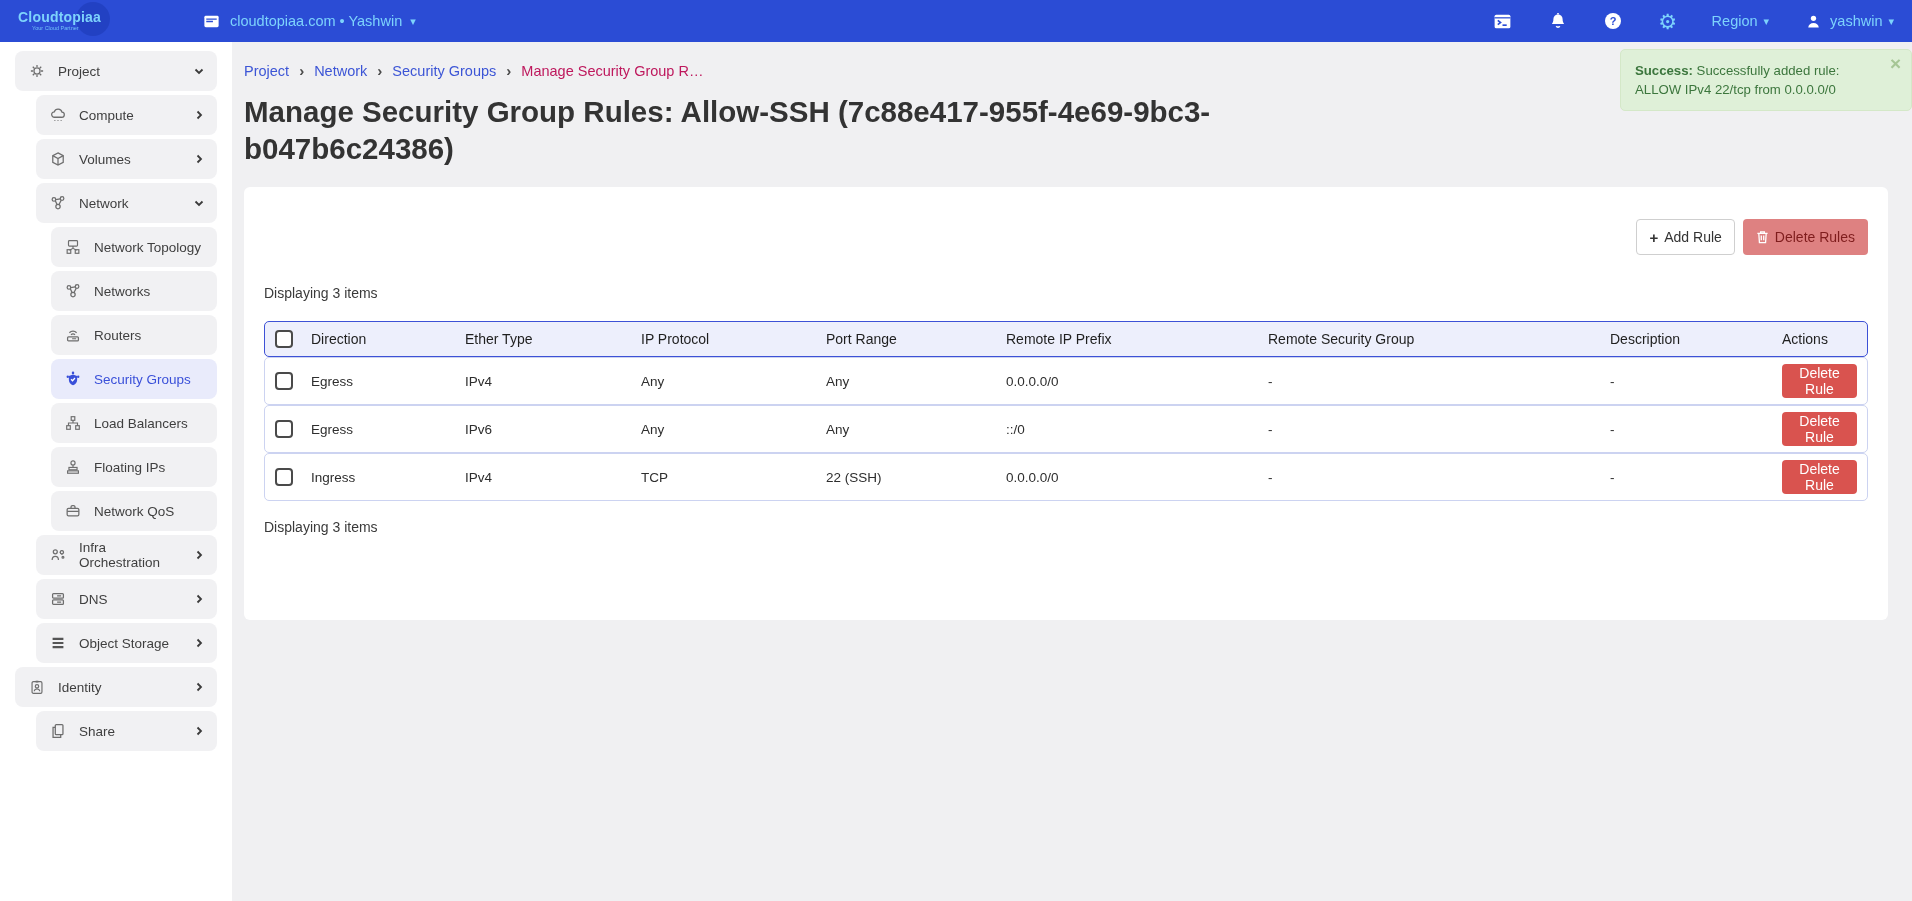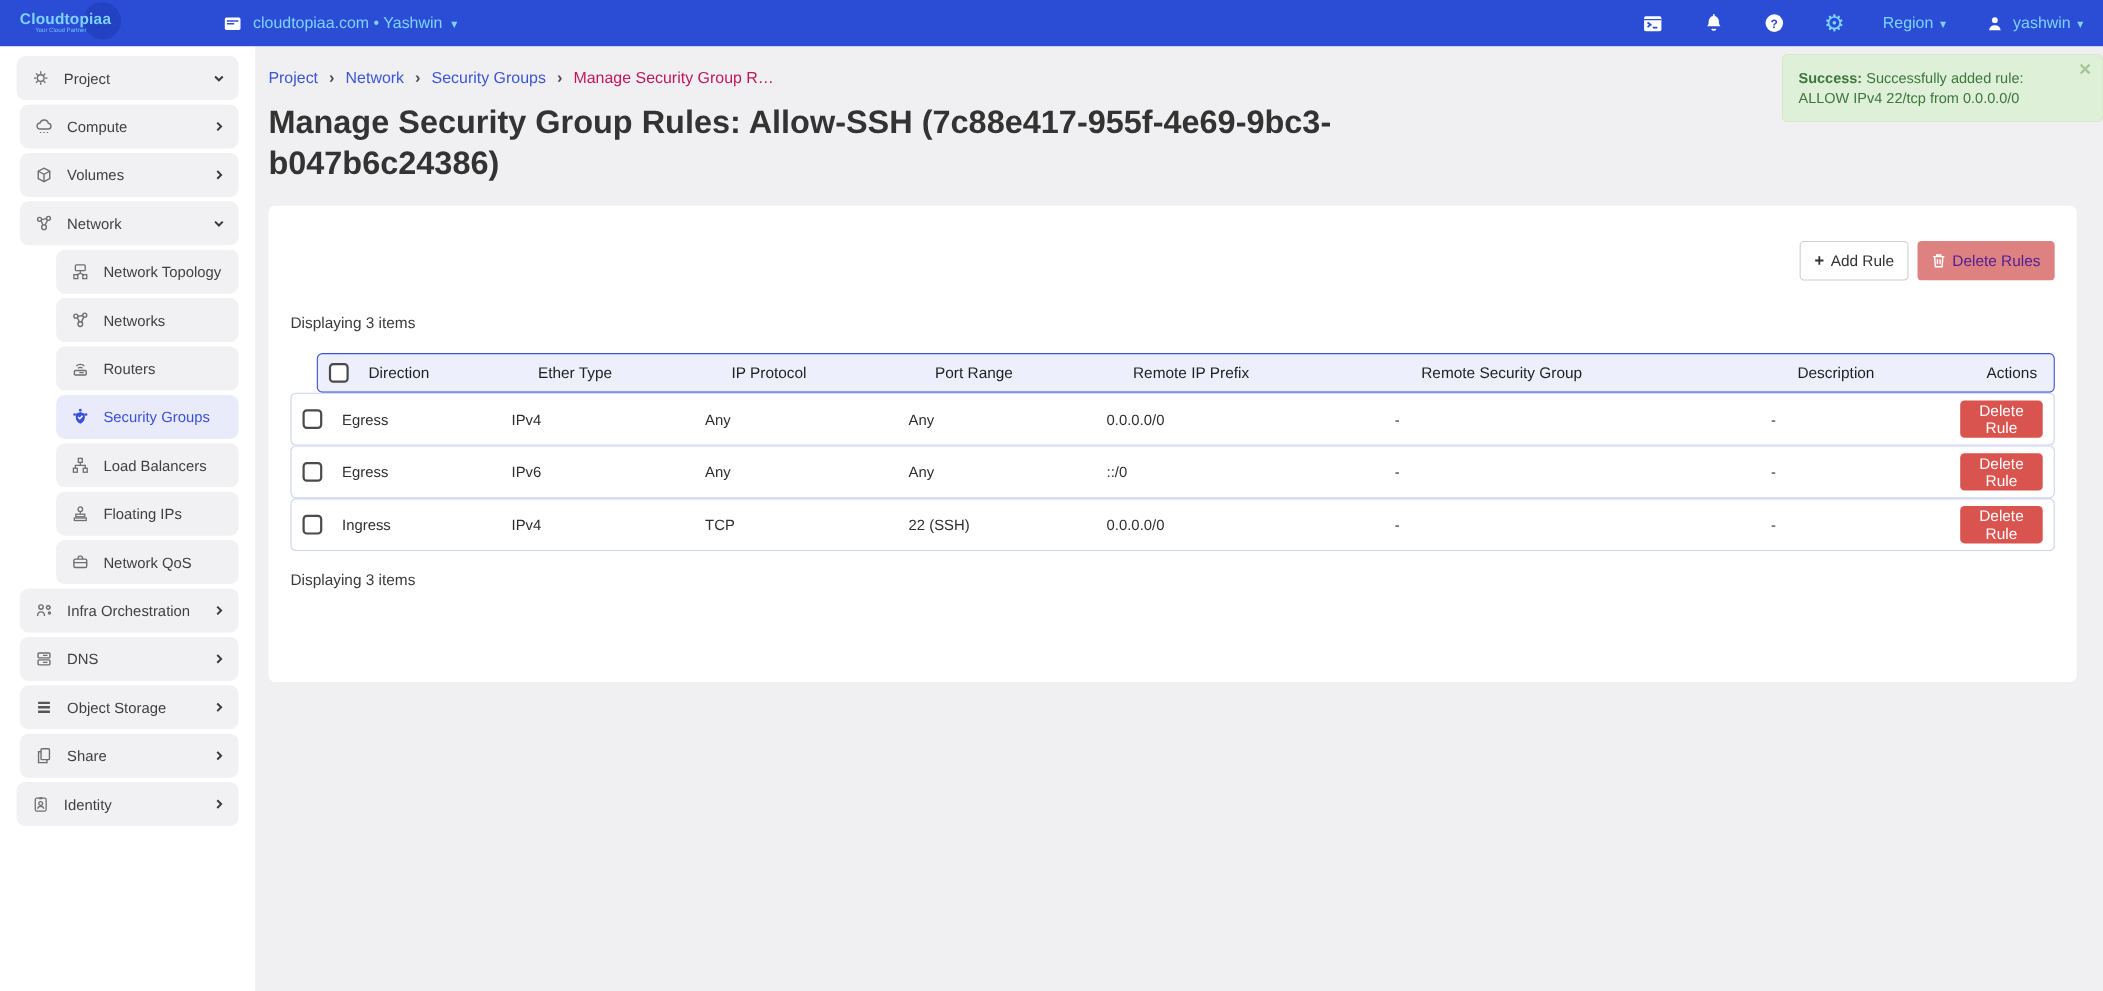--- a/index.html
+++ b/index.html
@@ -20,21 +20,21 @@
   .nav-ic { width:22px; height:22px; display:flex; align-items:center; justify-content:center; cursor:pointer; }
   .nav-drop { display:flex; align-items:center; gap:6px; font-size:14.5px; font-weight:normal; cursor:pointer; }
   .caret { font-size:11px; }
   .gear-glyph { font-size:21px; line-height:1; }
 
   
   .layout { display:flex; height:859px; }
   .sidebar { width:232px; background:#fff; padding-top:9px; flex:none; }
   .nav-item { height:40px; margin:0 15px 4px 15px; background:#f1f1f3; border-radius:8px;
     display:flex; align-items:center; padding:0 12px; gap:11px; cursor:pointer; }
-  .nav-item.lvl1 { margin-left:18px; }
+  .nav-item.lvl1 { margin-left:36px; }
   .nav-item.lvl2 { margin-left:51px; }
   .nav-item .nlabel { font-size:13.5px; color:#3f3f3f; }
   .nav-item .chev { margin-left:auto; display:flex; align-items:center; color:#3a3a3a; }
   .nav-item.active { background:#e9ebfb; }
   .nav-item.active .nlabel { color:#3a50d9; }
   .nicon { width:20px; height:20px; display:flex; align-items:center; justify-content:center; flex:none; }
 
   main { flex:1; padding:0 24px 0 12px; position:relative; }
 
   
@@ -55,28 +55,28 @@
 
   
   .card { margin-top:20px; background:#fff; border-radius:6px; height:433px;
     padding:18px 20px; }
   .toolbar { display:flex; justify-content:flex-end; gap:8px; margin-top:14px; }
   .btn { height:36px; border-radius:4px; font-size:14px; display:inline-flex;
     align-items:center; gap:6px; padding:0 12px; cursor:pointer; border:1px solid transparent;
     font-family:"Liberation Sans", sans-serif; }
   .btn-add { background:#fff; border-color:#cfcfcf; color:#333; }
   .btn-add .plus { font-weight:bold; font-size:15px; }
-  .btn-del-rules { background:#de8181; color:#4c1d95; }
+  .btn-del-rules { background:#de8181; color:#7f1d1d; }
   .count-text { margin-top:30px; font-size:14px; color:#3a3a3a; }
   .count-bottom { margin-top:18px; }
 
   .tgrid { display:grid; grid-template-columns:36px 154px 176px 185px 180px 262px 342px 172px 1fr;
     align-items:center; padding:0 10px; }
   .thead { margin-top:20px; height:36px; background:#edeffc; border:1px solid #3d51d6;
-    border-radius:5px; font-size:14px; color:#1f1f1f;margin-left:24px; }
+    border-radius:5px; font-size:14px; color:#1f1f1f; }
   .trow { height:48px; background:#fff; border:1px solid #ccd3f1;
     border-radius:5px; font-size:13.5px; color:#2e2e2e; }
   .cbox { width:18px; height:18px; border:2px solid #4a4a4a; border-radius:4px;
     background:#fff; cursor:pointer; }
   .btn-del-rule { background:#d9534f; color:#fff; height:34px; padding:0 11px;
     border:none; border-radius:4px; font-size:14px; cursor:pointer; justify-self:start;
     font-family:"Liberation Sans", sans-serif; }
 
   svg { display:block; }
 </style>
@@ -330,45 +330,45 @@
           </svg>
       </span>
       <span class="nlabel">Object Storage</span>
       <span class="chev">
           <svg width="12" height="12" viewBox="0 0 12 12">
             <path d="M4.5 2.5L8 6l-3.5 3.5" stroke="#3a3a3a" stroke-width="1.8" fill="none"></path>
           </svg>
         </span>
     </div>
 
-    <div class="nav-item lvl1">
-      <span class="nicon">
-        <svg width="18" height="18" viewBox="0 0 20 20" stroke="#6e6e6e" stroke-width="1.4" fill="none">
-            <rect x="7" y="3" width="8.5" height="11" rx="1"></rect>
-            <path d="M7 6H4.5v11H13v-3"></path>
-          </svg>
-      </span>
-      <span class="nlabel">Share</span>
-      <span class="chev">
-          <svg width="12" height="12" viewBox="0 0 12 12">
-            <path d="M4.5 2.5L8 6l-3.5 3.5" stroke="#3a3a3a" stroke-width="1.8" fill="none"></path>
-          </svg>
-        </span>
-    </div>
-
     <div class="nav-item lvl0">
       <span class="nicon">
         <svg width="18" height="18" viewBox="0 0 20 20" stroke="#6e6e6e" stroke-width="1.3" fill="none">
             <rect x="4.5" y="4" width="11" height="13" rx="1.5"></rect>
             <path d="M8.5 4h3" stroke-width="2"></path>
             <circle cx="10" cy="9.3" r="1.9"></circle>
             <path d="M7 14.8c0-1.7 1.4-2.6 3-2.6s3 .9 3 2.6"></path>
           </svg>
       </span>
       <span class="nlabel">Identity</span>
+      <span class="chev">
+          <svg width="12" height="12" viewBox="0 0 12 12">
+            <path d="M4.5 2.5L8 6l-3.5 3.5" stroke="#3a3a3a" stroke-width="1.8" fill="none"></path>
+          </svg>
+        </span>
+    </div>
+
+    <div class="nav-item lvl1">
+      <span class="nicon">
+        <svg width="18" height="18" viewBox="0 0 20 20" stroke="#6e6e6e" stroke-width="1.4" fill="none">
+            <rect x="7" y="3" width="8.5" height="11" rx="1"></rect>
+            <path d="M7 6H4.5v11H13v-3"></path>
+          </svg>
+      </span>
+      <span class="nlabel">Share</span>
       <span class="chev">
           <svg width="12" height="12" viewBox="0 0 12 12">
             <path d="M4.5 2.5L8 6l-3.5 3.5" stroke="#3a3a3a" stroke-width="1.8" fill="none"></path>
           </svg>
         </span>
     </div>
   </aside>
 
   <main>
 

